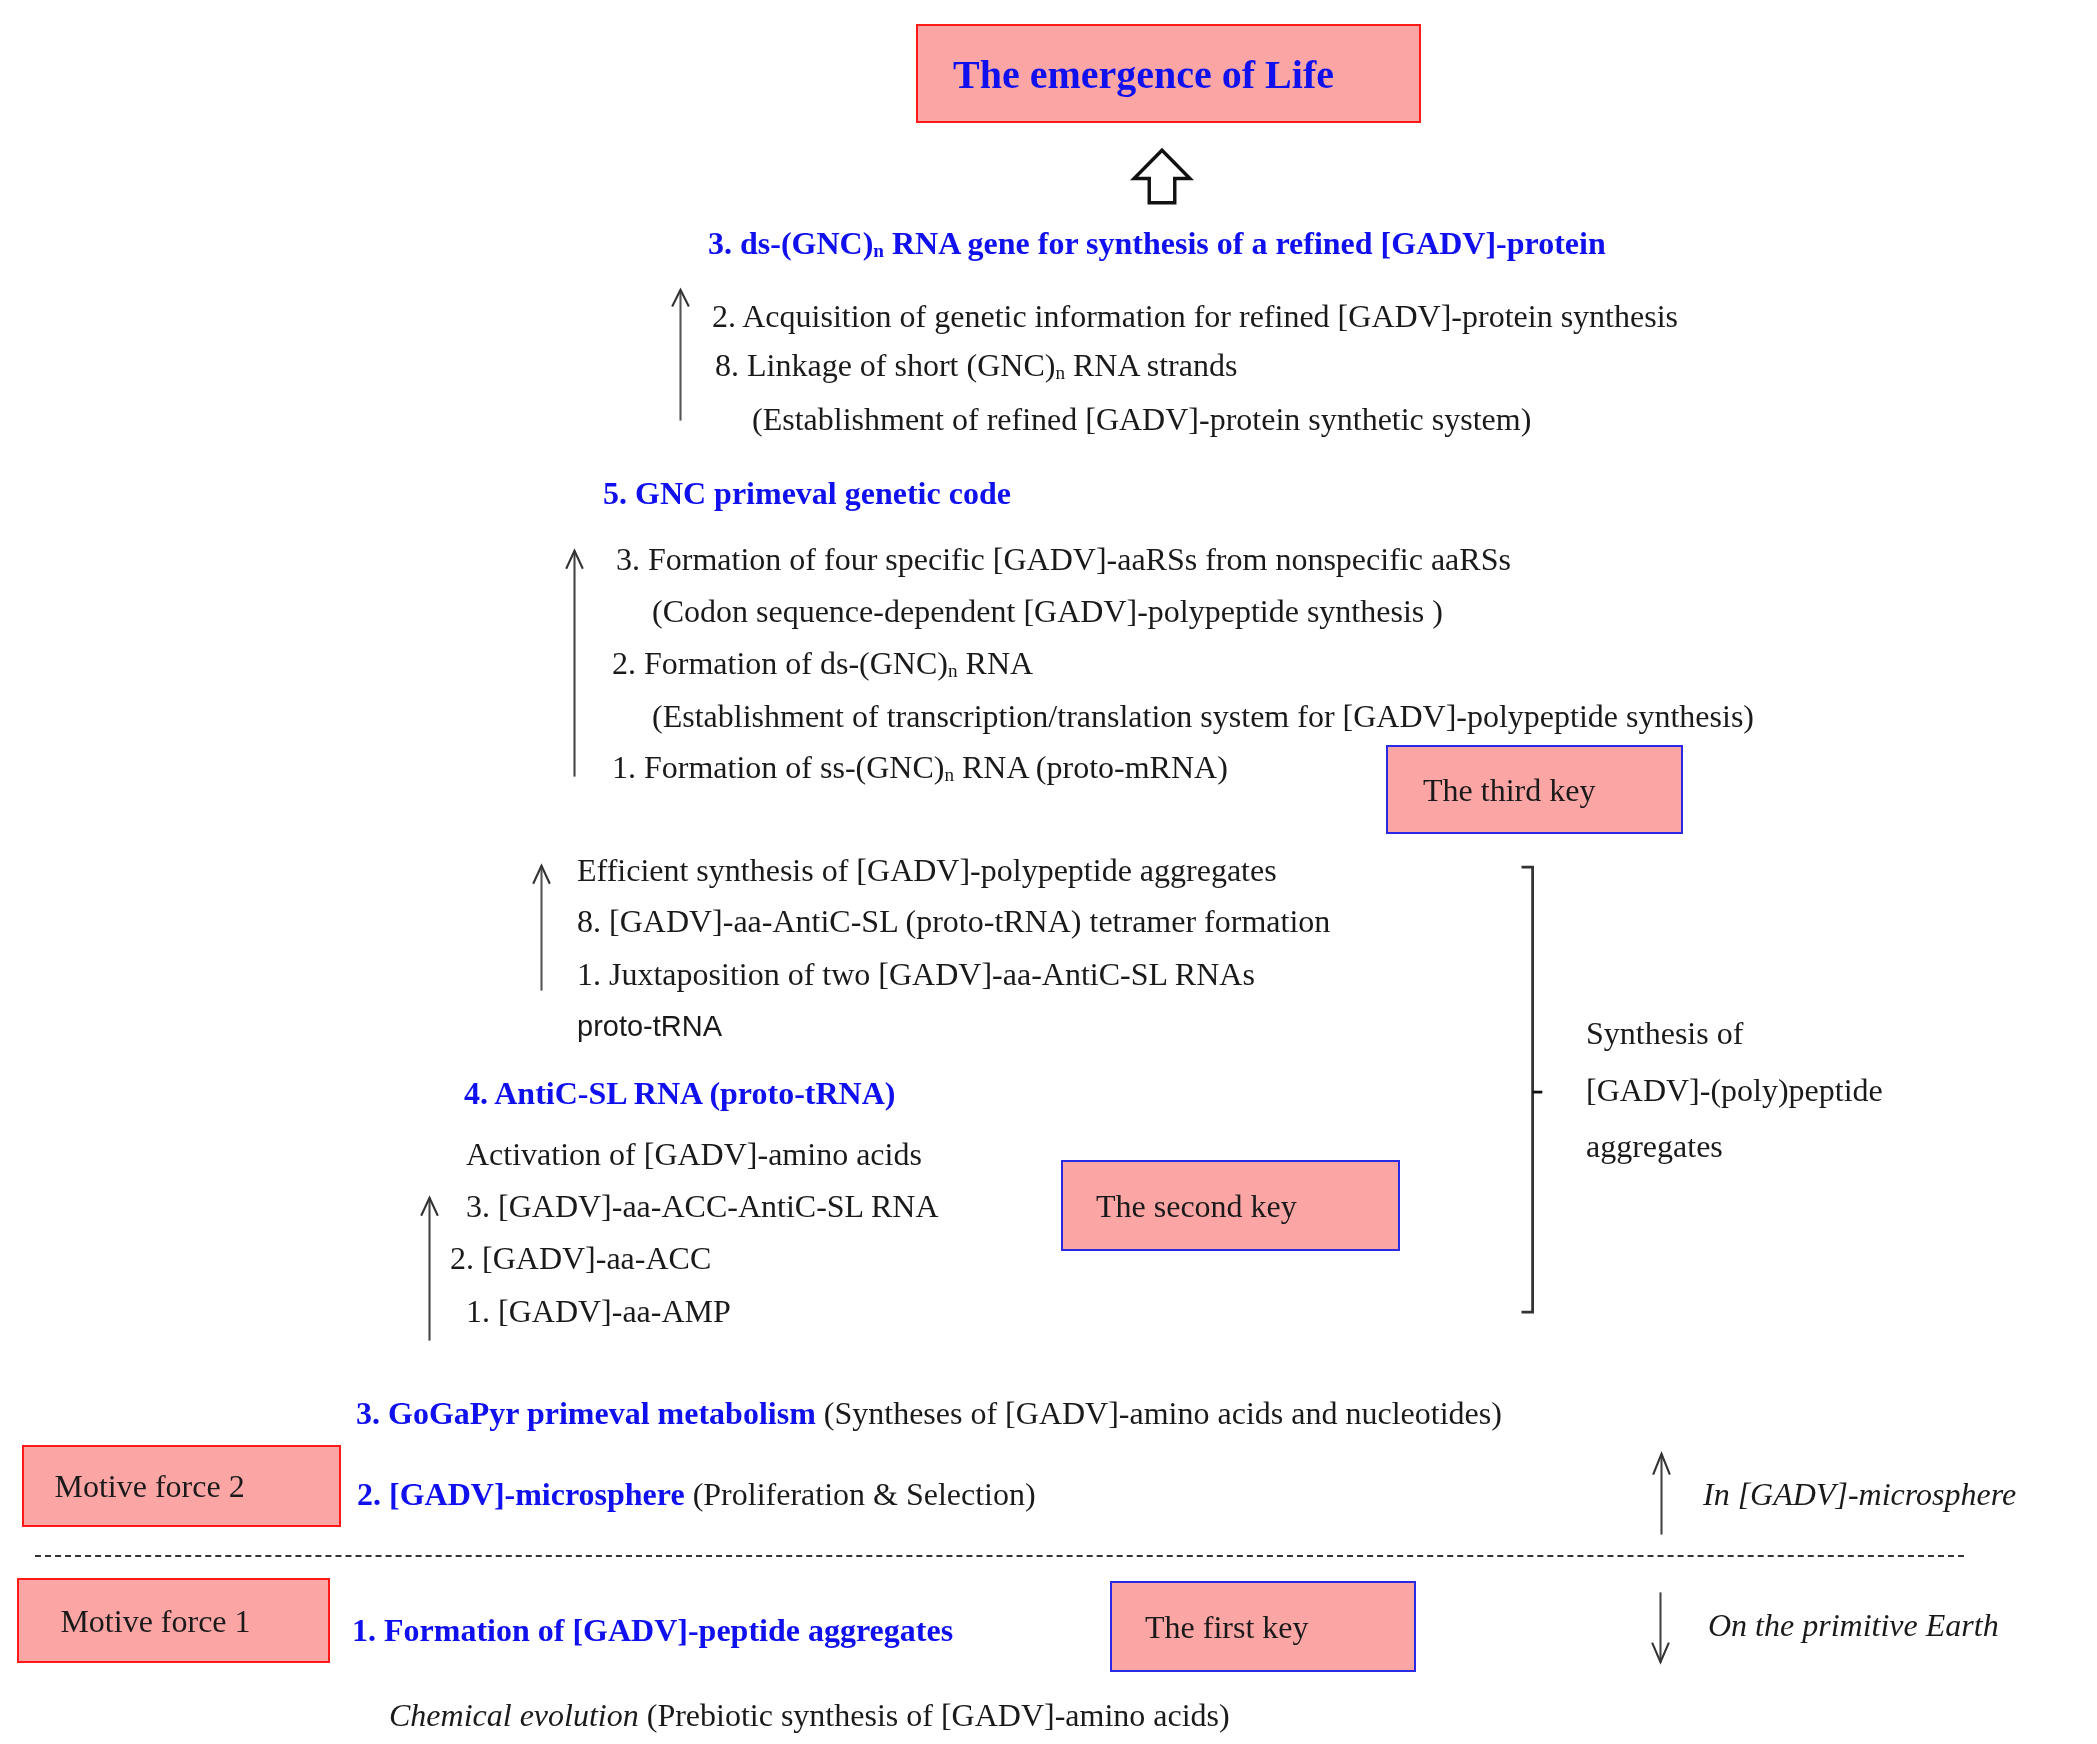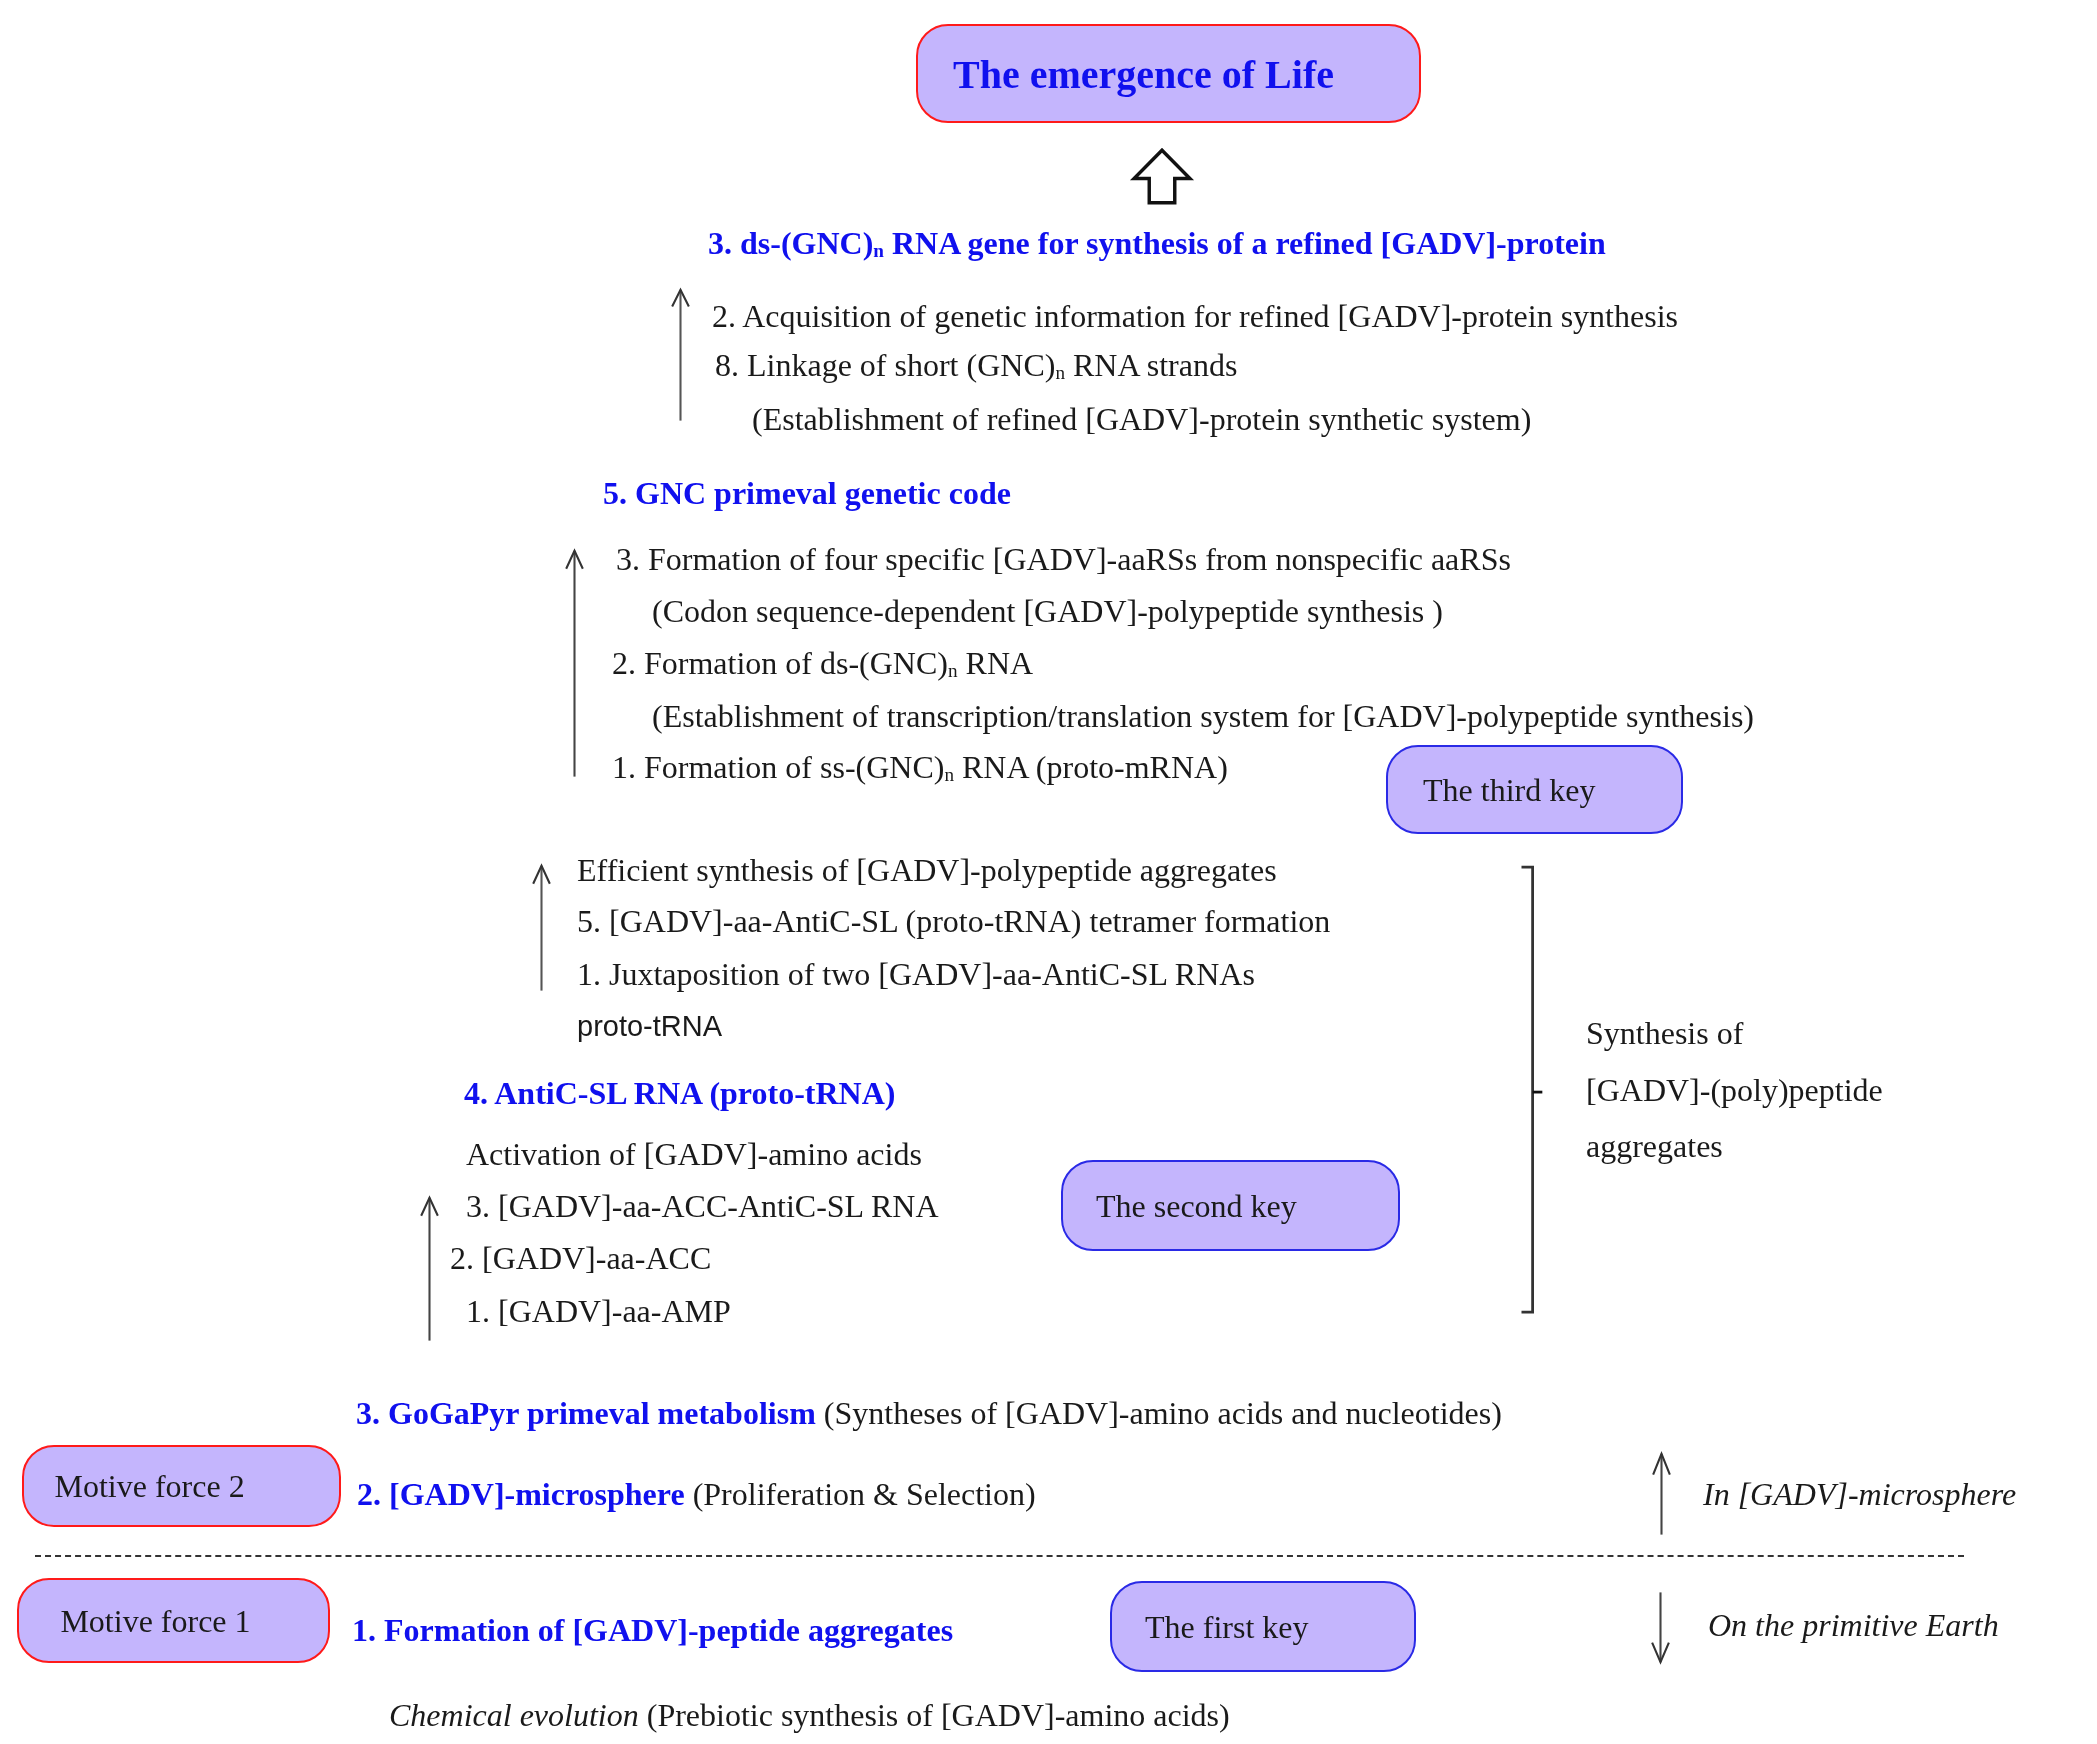--- a/index.html
+++ b/index.html
@@ -2,21 +2,21 @@
 <html style="font-size:11px"><head>
 <meta charset="utf-8">
 <style>
   html, body { margin: 0; padding: 0; background: #ffffff; }
   body { width: 2097px; height: 1744px; position: relative; overflow: hidden;
          font-family: "Liberation Serif", "DejaVu Serif", serif; color: #1a1a1a; }
   .t { position: absolute; white-space: nowrap; font-size: 32px; line-height: 1; transform: translateY(-50%); }
   .blue { color: #1010ee; font-weight: bold; }
   .ital { font-style: italic; }
   .sans { font-family: "Liberation Sans", "DejaVu Sans", sans-serif; font-size: 29px; }
-  .box { position: absolute; box-sizing: border-box; background: #c4b5fd; border-radius: 32px; }
+  .box { position: absolute; box-sizing: border-box; background: #fca5a5; }
   .box.red { border: 2.8px solid #ff1a1a; }
   .box.bl { border: 2.8px solid #2a2ae6; }
   .box .lbl { position: absolute; left: 0; right: 0; top: 50%; transform: translateY(-50%); font-size: 32px; white-space: nowrap; }
   sub { font-size: 60%; vertical-align: -0.15em; font-weight: inherit; }
   svg { position: absolute; overflow: visible; }
 </style>
 </head>
 <body>
 
 <div class="box red" style="left:916px; top:24px; width:505px; height:99px;">
@@ -51,21 +51,21 @@
 
 <div class="box bl" style="left:1386px; top:745px; width:297px; height:89px;">
   <span class="lbl" style="left:35px;">The third key</span>
 </div>
 
 <svg style="left:531px; top:863px;" width="21" height="129" viewBox="0 0 30 186">
   <line x1="15" y1="4" x2="15" y2="184" stroke="#555" stroke-width="3"></line>
   <polyline points="3,30 15,4 27,30" fill="none" stroke="#333" stroke-width="3"></polyline>
 </svg>
 <div class="t" style="left:577px; top:870px;">Efficient synthesis of [GADV]-polypeptide aggregates</div>
-<div class="t" style="left:577px; top:921px;">5. [GADV]-aa-AntiC-SL (proto-tRNA) tetramer formation</div>
+<div class="t" style="left:577px; top:921px;">8. [GADV]-aa-AntiC-SL (proto-tRNA) tetramer formation</div>
 <div class="t" style="left:577px; top:974px;">1. Juxtaposition of two [GADV]-aa-AntiC-SL RNAs</div>
 <div class="t sans" style="left:577px; top:1026px;">proto-tRNA</div>
 
 <div class="t blue" style="left:464px; top:1093px;">4. AntiC-SL RNA (proto-tRNA)</div>
 <div class="t" style="left:466px; top:1154px;">Activation of [GADV]-amino acids</div>
 
 <svg style="left:419px; top:1195px;" width="21" height="147" viewBox="0 0 30 212">
   <line x1="15" y1="4" x2="15" y2="210" stroke="#444" stroke-width="3"></line>
   <polyline points="3,30 15,4 27,30" fill="none" stroke="#333" stroke-width="3"></polyline>
 </svg>

